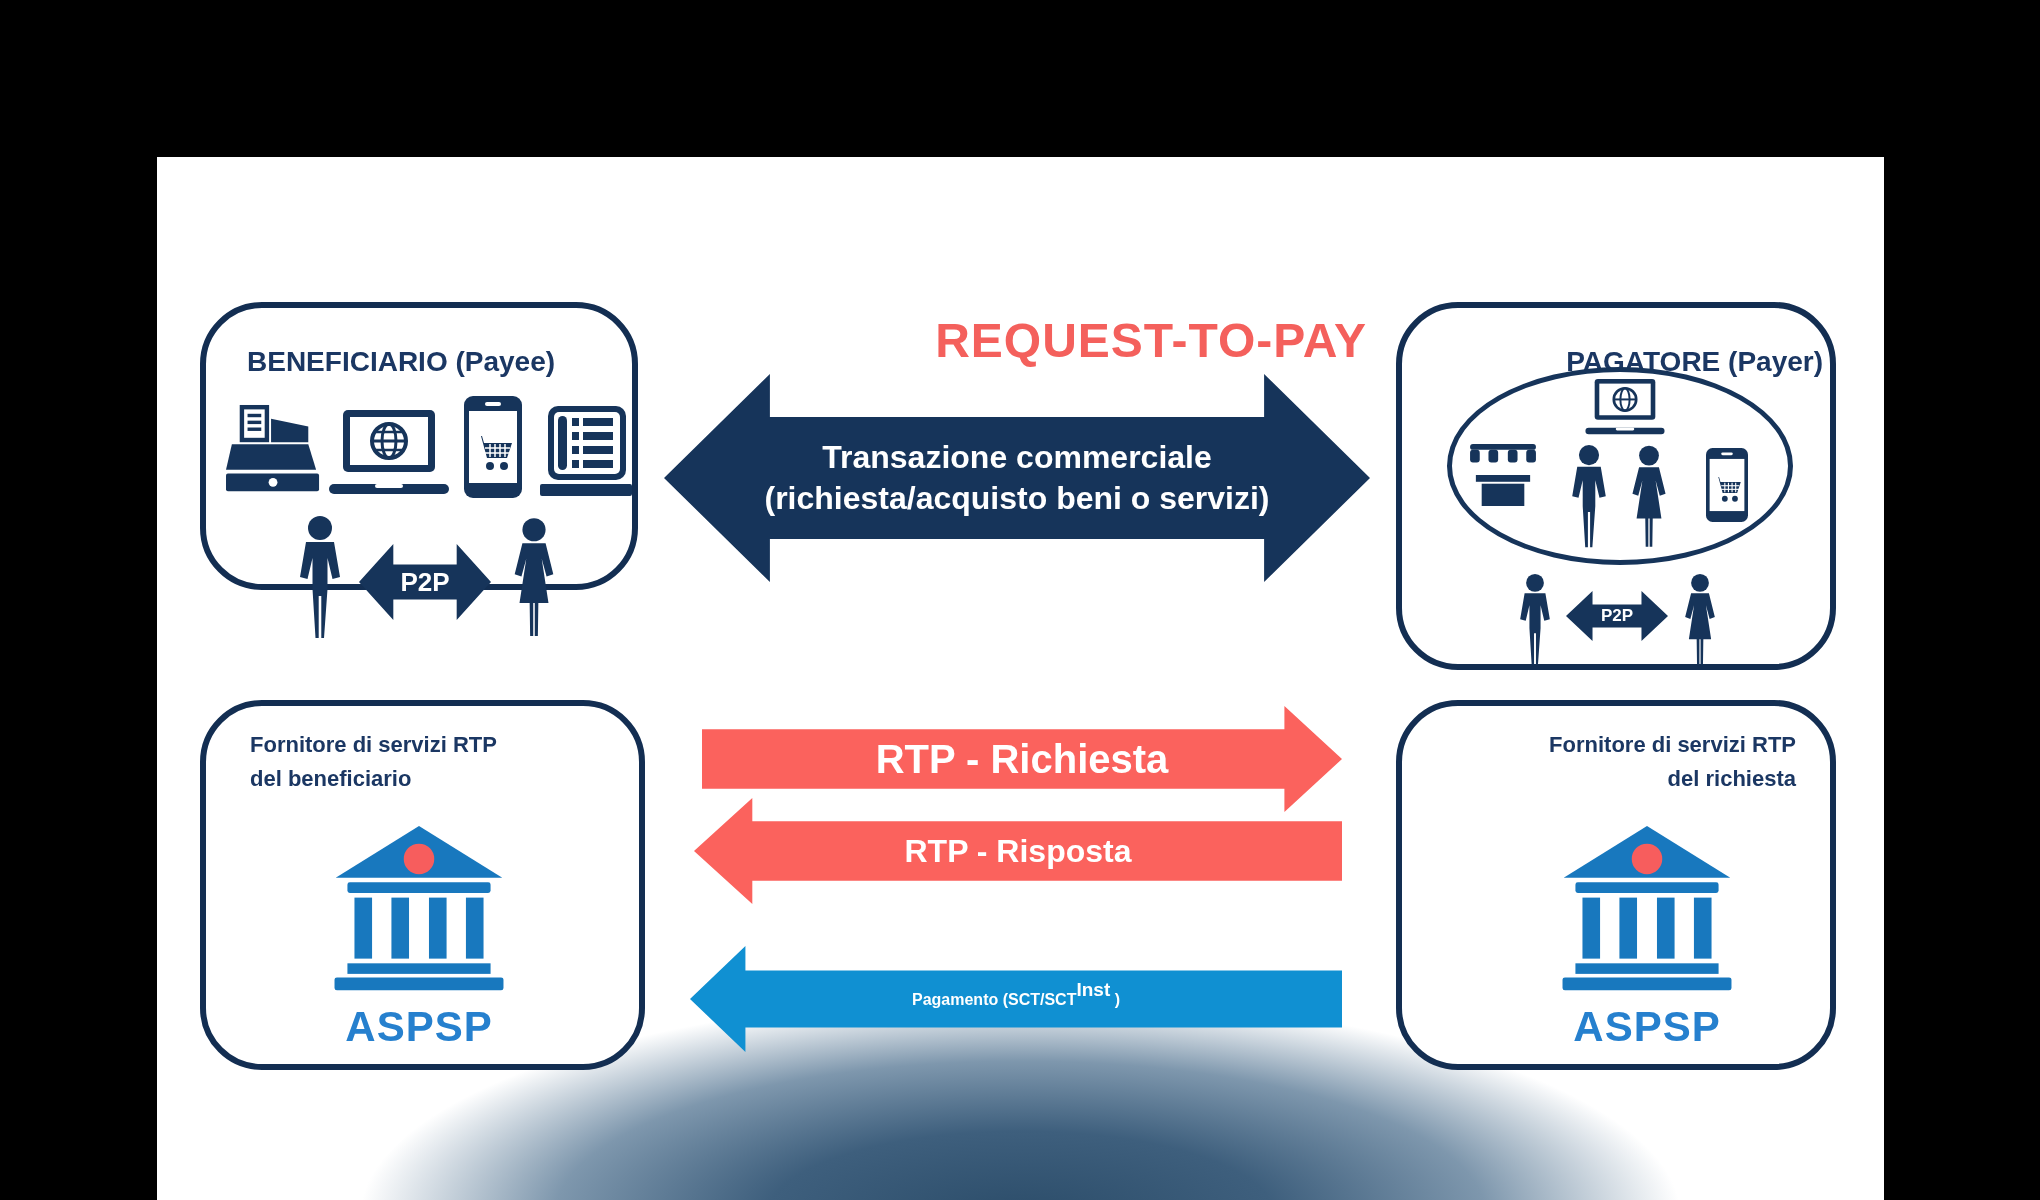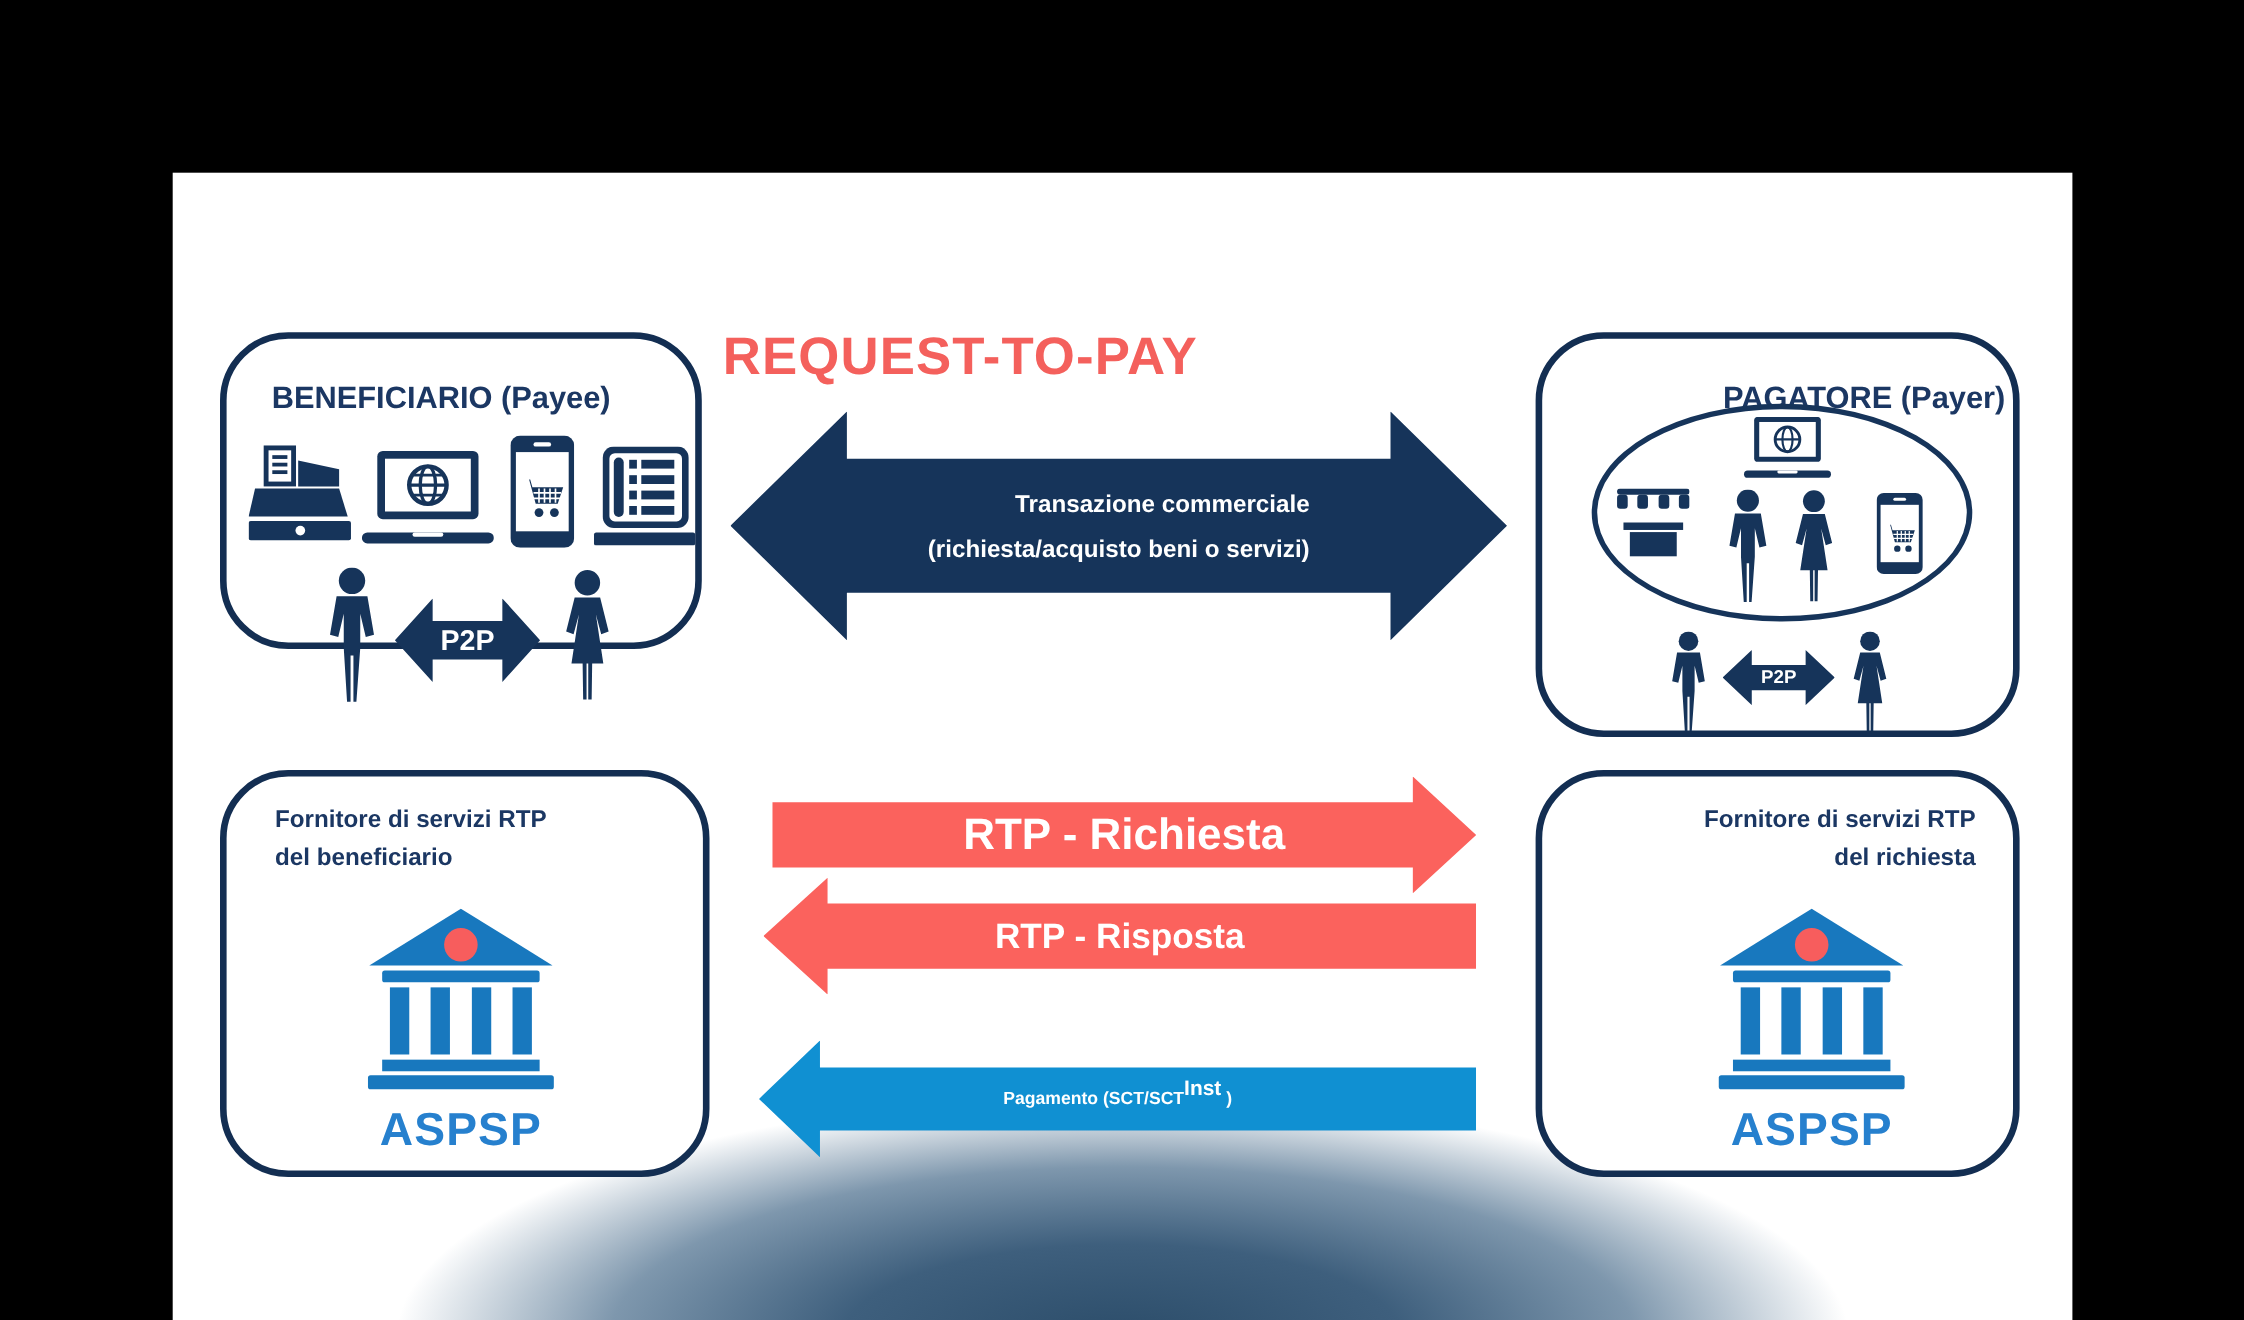--- a/index.html
+++ b/index.html
@@ -8,36 +8,36 @@
     --bank-blue:#1878BE; --aspsp-blue:#2680CE; --dot-red:#F75D5D;
   }
   *{box-sizing:border-box;margin:0;padding:0}
   html,body{width:2040px;height:1200px;background:#000;overflow:hidden;
     font-family:"Liberation Sans",sans-serif;}
   .abs{position:absolute}
   .slide{position:absolute;left:157px;top:157px;width:1727px;height:1043px;background:#fff;}
   .bottom-shadow{position:absolute;left:0;bottom:0;width:100%;height:260px;
     background:radial-gradient(ellipse 49% 108% at 50% 106%,
       #2C4D6A 0%, #3E5F7D 30%, #7E97AD 55%, rgba(255,255,255,0) 78%);}
-  .main-title{left:500px;top:140px;width:710px;text-align:left;
+  .main-title{left:500px;top:156px;width:710px;text-align:right;
     font-size:48px;font-weight:bold;letter-spacing:1px;color:var(--title-salmon);}
   .party-box{border:6px solid var(--border-navy);border-radius:62px;background:#fff;}
   .box-tl{left:43px;top:145px;width:438px;height:288px;}
   .box-tr{left:1239px;top:145px;width:440px;height:368px;}
   .box-bl{left:43px;top:543px;width:445px;height:370px;}
   .box-br{left:1239px;top:543px;width:440px;height:370px;}
   .box-header{font-size:28px;font-weight:bold;color:var(--text-navy);white-space:nowrap;}
   .provider-title{font-size:22px;font-weight:bold;color:var(--text-navy);line-height:34px;}
   .aspsp{font-size:42px;font-weight:bold;color:var(--aspsp-blue);text-align:center;letter-spacing:1px;}
   .ellipse{left:1290px;top:210px;width:346px;height:198px;border:5px solid var(--navy);border-radius:50%;}
   .arrow{display:flex;align-items:center;justify-content:center;text-align:center;
     color:#fff;font-weight:bold;}
   .arrow-commercial{left:507px;top:217px;width:706px;height:208px;background:var(--navy);
-    font-size:22px;line-height:41px;
-    clip-path:polygon(0% 50%,15% 0%,15% 20.7%,85% 20.7%,85% 0%,100% 50%,85% 100%,85% 79.3%,15% 79.3%,15% 100%);text-align:right;}
+    font-size:32px;line-height:41px;
+    clip-path:polygon(0% 50%,15% 0%,15% 20.7%,85% 20.7%,85% 0%,100% 50%,85% 100%,85% 79.3%,15% 79.3%,15% 100%);}
   .arrow-right{background:var(--salmon);font-size:40px;
     clip-path:polygon(0% 22%,91% 22%,91% 0%,100% 50%,91% 100%,91% 78%,0% 78%);}
   .arrow-left{background:var(--salmon);font-size:32px;
     clip-path:polygon(100% 22%,9% 22%,9% 0%,0% 50%,9% 100%,9% 78%,100% 78%);}
   .arrow-richiesta{left:545px;top:549px;width:640px;height:106px;}
   .arrow-risposta{left:537px;top:641px;width:648px;height:106px;}
   .arrow-pagamento{left:533px;top:789px;width:652px;height:106px;background:var(--blue);
     clip-path:polygon(100% 23%,8.5% 23%,8.5% 0%,0% 50%,8.5% 100%,8.5% 77%,100% 77%);}
   .sup{font-size:19px;position:relative;top:-9px;}
   .p2p{display:flex;align-items:center;justify-content:center;background:var(--navy);

